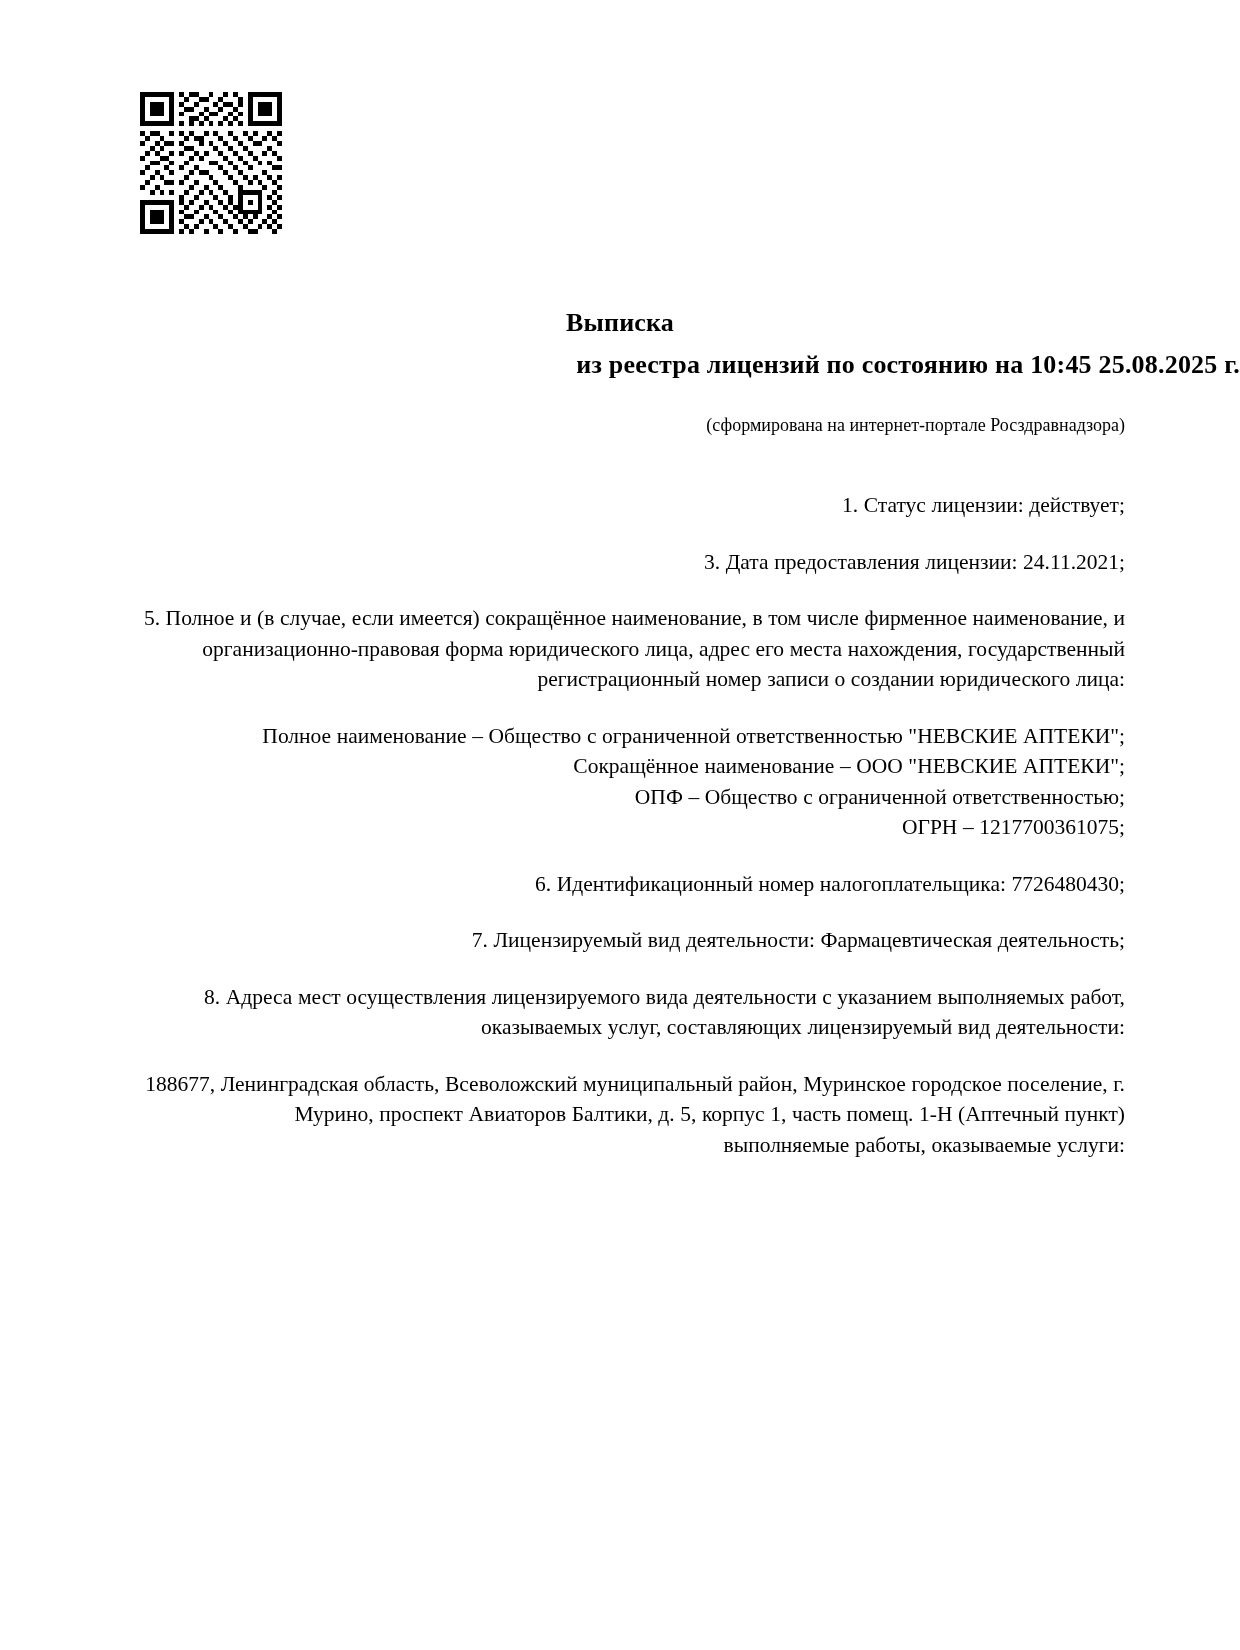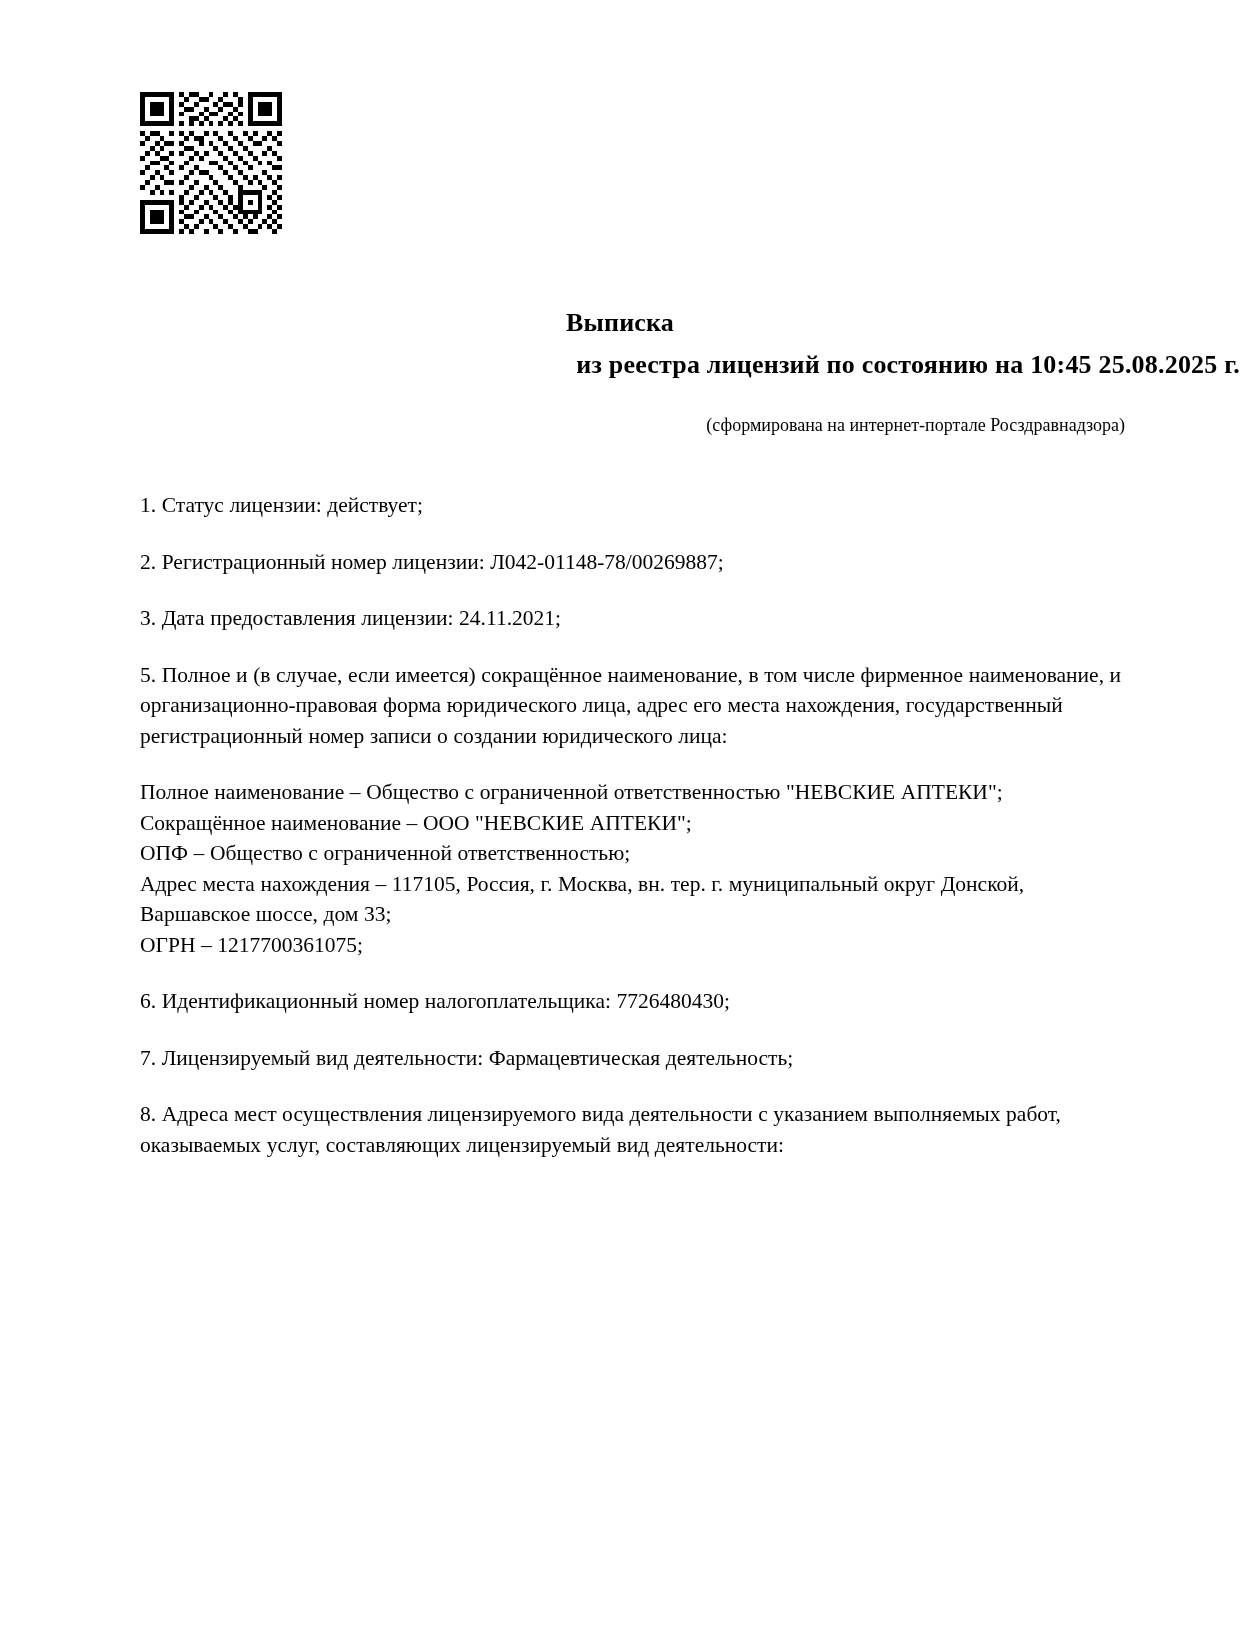--- a/index.html
+++ b/index.html
@@ -78,21 +78,21 @@
   .body-block {
     position: absolute;
     left: 140px;
     top: 490px;
     width: 985px;
   }
   .para {
     font-size: 21.5px;
     line-height: 1.42;
     margin: 0 0 26px 0;
-    text-align: left;
+    text-align: right;
     word-spacing: 0.2px;
   }
   .para.block-lines {
     white-space: normal;
   }
   .line {
     display: block;
   }
   .para:last-child {
     margin-bottom: 0;
@@ -366,36 +366,38 @@
     <div class="title-line-1">Выписка</div>
     <div class="title-line-2">из реестра лицензий по состоянию на 10:45 25.08.2025 г.</div>
   </div>
 
   <div class="subtitle">(сформирована на интернет-портале Росздравнадзора)</div>
 
   <div class="body-block">
 
     <p class="para">1. Статус лицензии: действует;</p>
 
-    <p class="para">2. Регистрационный номер лицензии: Л042-01148-78/00269887;</p>
 
     <p class="para">3. Дата предоставления лицензии: 24.11.2021;</p>
 
 
     <p class="para">5. Полное и (в случае, если имеется) сокращённое наименование, в том числе фирменное наименование, и организационно-правовая форма юридического лица, адрес его места нахождения, государственный регистрационный номер записи о создании юридического лица:</p>
 
     <p class="para block-lines">
       <span class="line">Полное наименование – Общество с ограниченной ответственностью "НЕВСКИЕ АПТЕКИ";</span>
       <span class="line">Сокращённое наименование – ООО "НЕВСКИЕ АПТЕКИ";</span>
       <span class="line">ОПФ – Общество с ограниченной ответственностью;</span>
-      <span class="line">Адрес места нахождения – 117105, Россия, г. Москва, вн. тер. г. муниципальный округ Донской, Варшавское шоссе, дом 33;</span>
       <span class="line">ОГРН – 1217700361075;</span>
     </p>
 
     <p class="para">6. Идентификационный номер налогоплательщика: 7726480430;</p>
 
     <p class="para">7. Лицензируемый вид деятельности: Фармацевтическая деятельность;</p>
 
     <p class="para">8. Адреса мест осуществления лицензируемого вида деятельности с указанием выполняемых работ, оказываемых услуг, составляющих лицензируемый вид деятельности:</p>
 
+    <p class="para block-lines">
+      <span class="line">188677, Ленинградская область, Всеволожский муниципальный район, Муринское городское поселение, г. Мурино, проспект Авиаторов Балтики, д. 5, корпус 1, часть помещ. 1-Н (Аптечный пункт)</span>
+      <span class="line">выполняемые работы, оказываемые услуги:</span>
+    </p>
 
   </div>
 </div>
 
 </body></html>

